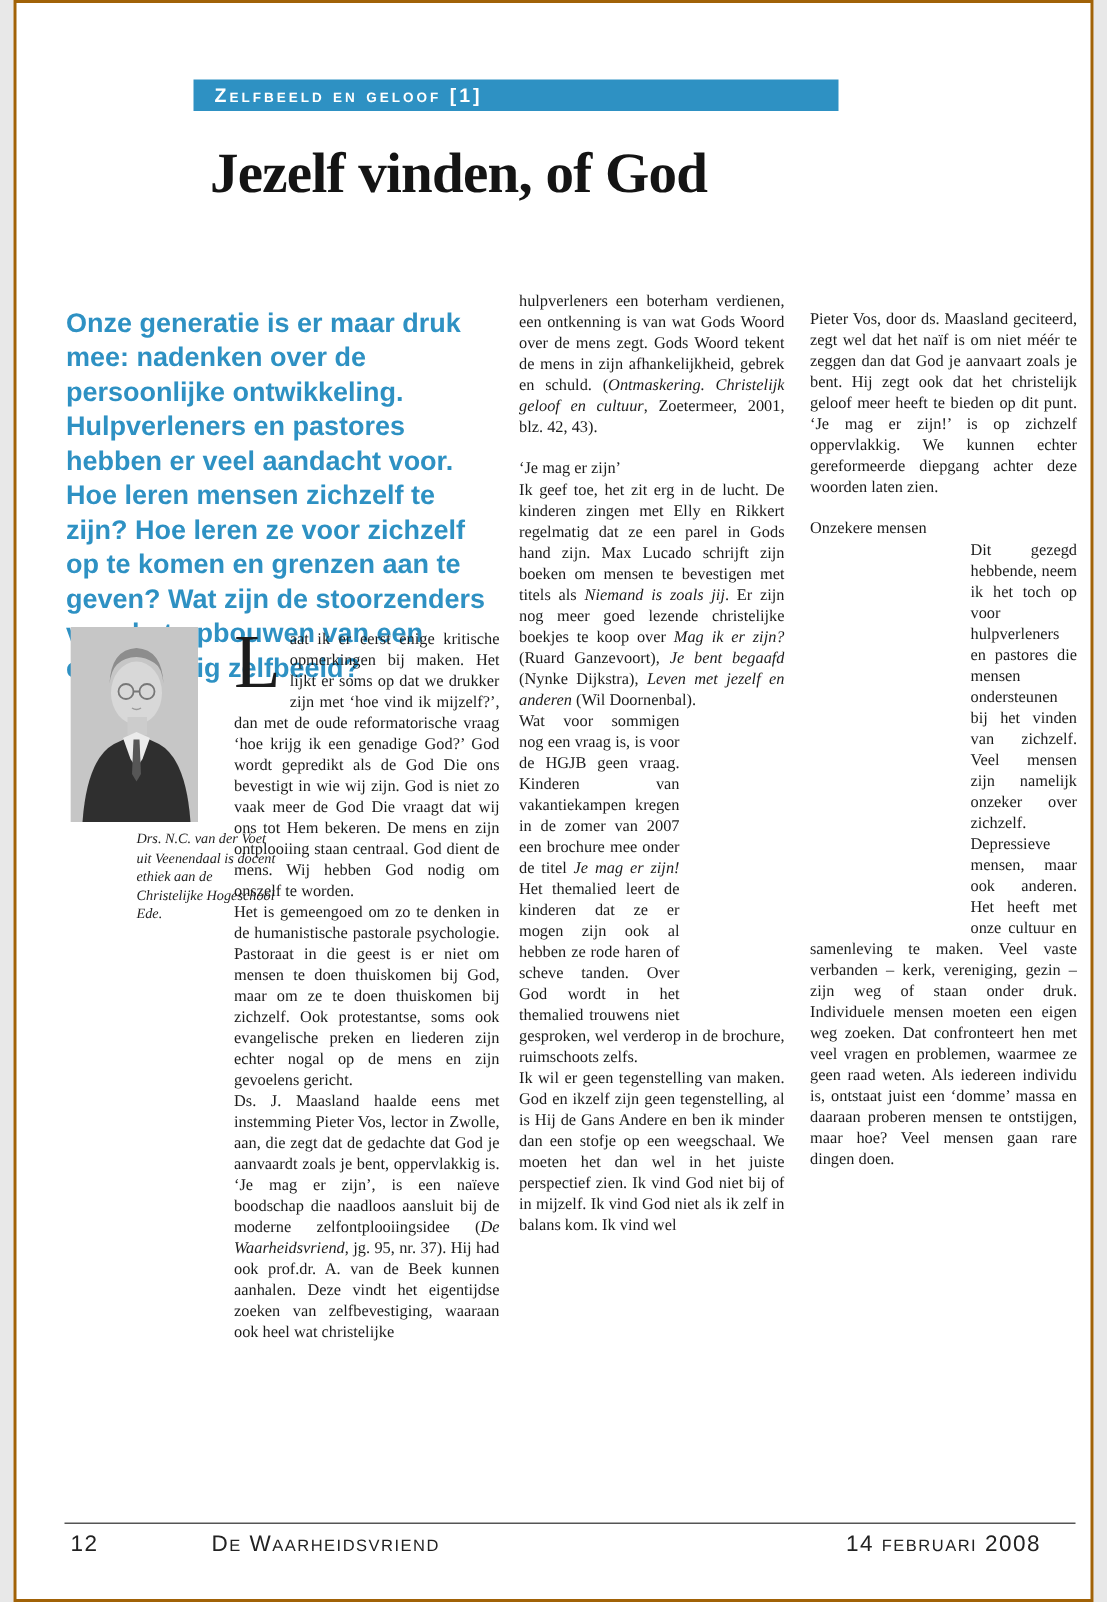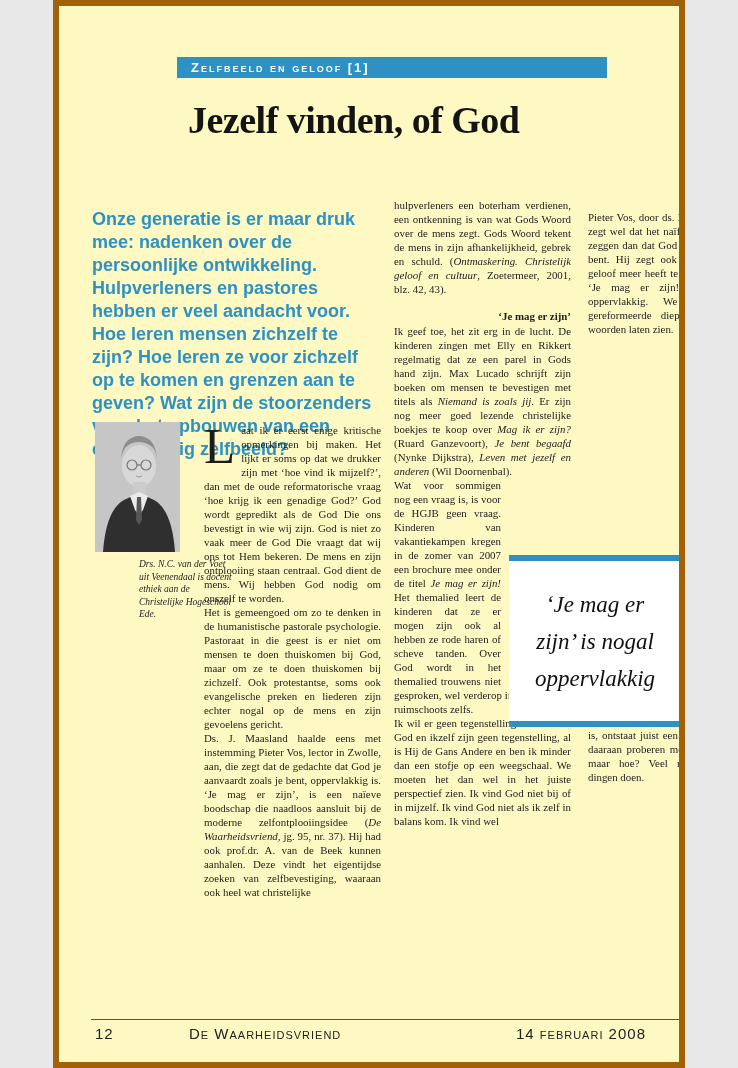--- a/index.html
+++ b/index.html
@@ -1,19 +1,19 @@
 <!DOCTYPE html>
 <html lang="nl"><head>
 <meta charset="utf-8">
 <style>
   html,body{margin:0;padding:0}
   body{background:#e8e8e8;font-family:"Liberation Serif",serif}
   .page{
-    position:relative;width:632px;height:1068px;margin:0 auto;
-    background:#fef9c3;border:6px solid #a16207;box-sizing:border-box;
+    position:relative;width:720px;height:1068px;margin:0 auto;
+    background:#ffffff;border:2px solid #a16207;box-sizing:border-box;
     color:#1a1a1a;-webkit-hyphens:auto;hyphens:auto;overflow:hidden;
     --accent:#2e91c3;
   }
   .kicker-bar{
     position:absolute;left:118px;top:51px;width:430px;height:21px;
     background:var(--accent);display:flex;align-items:center;padding-left:14px;box-sizing:border-box;
   }
   .kicker-text{
     font-family:"Liberation Sans",sans-serif;font-variant:small-caps;
     letter-spacing:2px;color:#fff;font-size:13px;font-weight:bold;white-space:nowrap;
@@ -34,21 +34,21 @@
     font-style:italic;font-size:9.5px;line-height:12.5px;color:#222;text-align:left;margin-left:44px;
   }
   .col{
     position:absolute;font-size:10.9px;line-height:14px;
     text-align:justify;color:#1c1c1c;overflow:hidden;
   }
   #col1{left:145px;top:417px;width:177px;height:578px}
   #col2{left:335px;top:192px;width:177px;height:790px}
   #col3{left:529px;top:204px;width:178px;height:790px}
   .para{margin:0}
-  .subhead{font-size:10.9px;font-weight:bold;margin:13px 0 1px;text-align:right}
+  .subhead{font-size:10.9px;font-weight:normal;margin:13px 0 1px;text-align:left}
   .dropcap{
     float:left;font-size:51px;line-height:40px;padding:3px 6px 0 0;
     font-weight:400;color:#1c1c1c;
   }
   .wrap-spacer{display:block}
   .wrap-right{float:right;width:64px;height:186px;margin:14px 0 0 6px}
   .wrap-left{float:left;width:100px;height:182px;margin:84px 7px 0 0}
   .pull-quote{
     position:absolute;left:450px;top:549px;width:172px;height:172px;
     background:#fff;box-sizing:border-box;
@@ -107,24 +107,19 @@
       <p class="para">Ik geef toe, het zit erg in de lucht. De kinderen zingen met Elly en Rikkert regelmatig dat ze een parel in Gods hand zijn. Max Lucado schrijft zijn boeken om mensen te bevestigen met titels als <em>Niemand is zoals jij</em>. Er zijn nog meer goed lezende christelijke boekjes te koop over <em>Mag ik er zijn?</em> (Ruard Ganzevoort), <em>Je bent begaafd</em> (Nynke Dijkstra), <em>Leven met jezelf en anderen</em> (Wil Doornenbal).</p>
       <p class="para"><span class="wrap-spacer wrap-right"></span>Wat voor sommigen nog een vraag is, is voor de HGJB geen vraag. Kinderen van vakantiekampen kregen in de zomer van 2007 een brochure mee onder de titel <em>Je mag er zijn!</em> Het themalied leert de kinderen dat ze er mogen zijn ook al hebben ze rode haren of scheve tanden. Over God wordt in het themalied trouwens niet gesproken, wel verderop in de brochure, ruimschoots zelfs.</p>
       <p class="para">Ik wil er geen tegenstelling van maken. God en ikzelf zijn geen tegenstelling, al is Hij de Gans Andere en ben ik minder dan een stofje op een weegschaal. We moeten het dan wel in het juiste perspectief zien. Ik vind God niet bij of in mijzelf. Ik vind God niet als ik zelf in balans kom. Ik vind wel</p>
     </div>
   <div class="col" id="col3">
       <p class="para">Pieter Vos, door ds. Maasland geciteerd, zegt wel dat het naïf is om niet méér te zeggen dan dat God je aanvaart zoals je bent. Hij zegt ook dat het christelijk geloof meer heeft te bieden op dit punt. ‘Je mag er zijn!’ is op zichzelf oppervlakkig. We kunnen echter gereformeerde diepgang achter deze woorden laten zien.</p>
       <h3 class="subhead">Onzekere mensen</h3>
       <p class="para"><span class="wrap-spacer wrap-left"></span>Dit gezegd hebbende, neem ik het toch op voor hulpverleners en pastores die mensen ondersteunen bij het vinden van zichzelf. Veel mensen zijn namelijk onzeker over zichzelf. Depressieve mensen, maar ook anderen. Het heeft met onze cultuur en samenleving te maken. Veel vaste verbanden – kerk, vereniging, gezin – zijn weg of staan onder druk. Individuele mensen moeten een eigen weg zoeken. Dat confronteert hen met veel vragen en problemen, waarmee ze geen raad weten. Als iedereen individu is, ontstaat juist een ‘domme’ massa en daaraan proberen mensen te ontstijgen, maar hoe? Veel mensen gaan rare dingen doen.</p>
     </div>
 
-  <div class="pull-quote">
-    <div>‘Je mag er</div>
-    <div>zijn’ is nogal</div>
-    <div>oppervlakkig</div>
-  </div>
 
   <div class="footer-rule"></div>
   <span class="footer-text" id="footer-pagenum">12</span>
   <span class="footer-text" id="footer-pub">De Waarheidsvriend</span>
   <span class="footer-text" id="footer-date">14 februari 2008</span>
 
 </div>
 
 </body></html>

